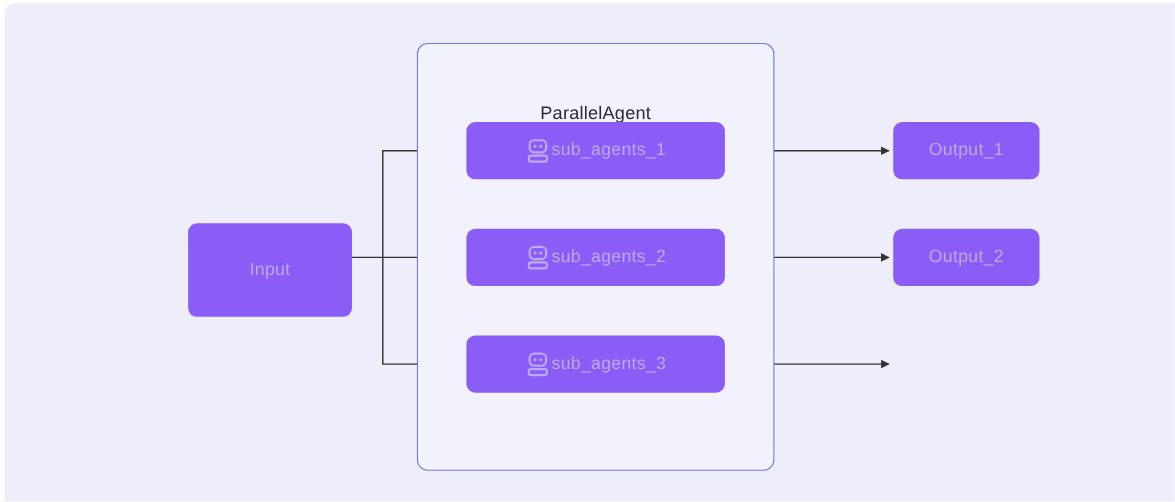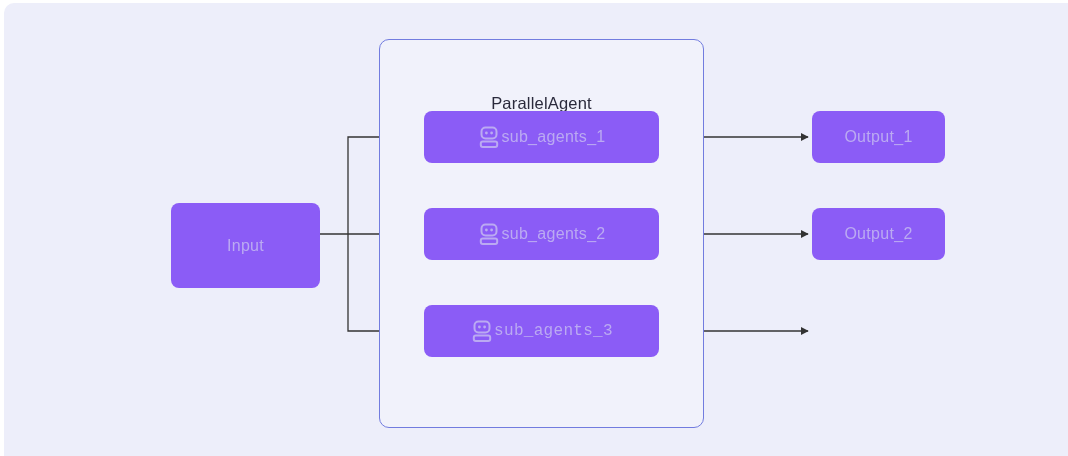--- a/index.html
+++ b/index.html
@@ -51,21 +51,21 @@
   .node-sub {
     left: 420px;
     width: 235px; height: 52px;
   }
   .node-output {
     left: 808px;
     width: 133px; height: 52px;
   }
   .row-0 { top: 108px; }
   .row-1 { top: 205px; }
-  .row-2 { top: 302px; font-family: Liberation Mono, monospace; }
+  .row-2 { top: 302px; }
   .robot-icon { width: 24px; height: 24px; flex: 0 0 auto; color: #bbaaf2; }
   .edges {
     position: absolute;
     left: 0; top: 0;
     width: 1068px; height: 456px;
     pointer-events: none;
   }
 </style>
 </head>
 <body>

